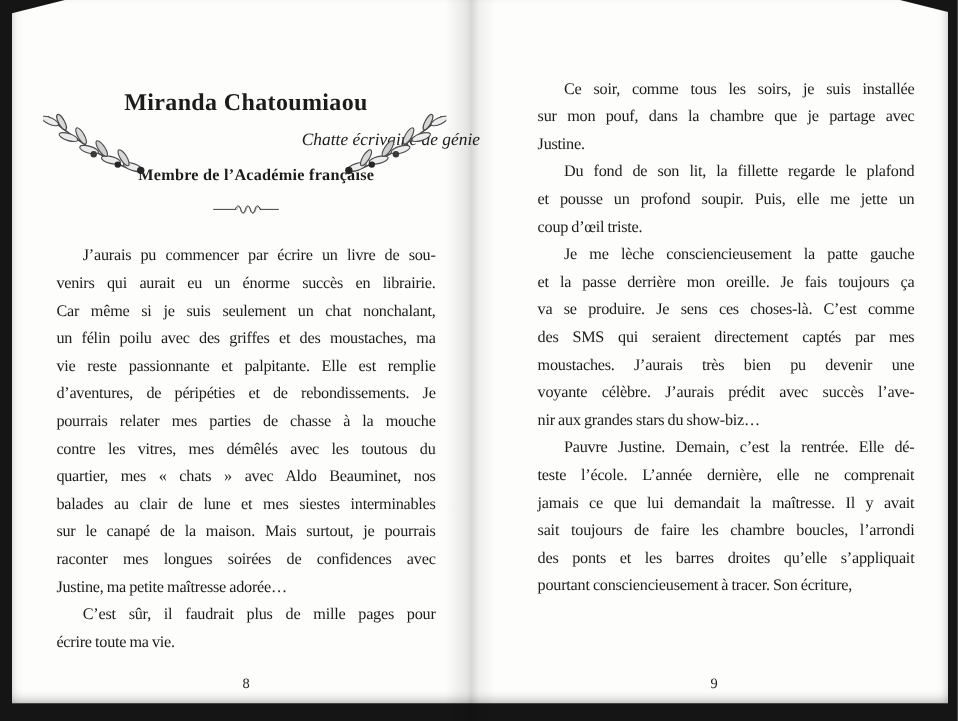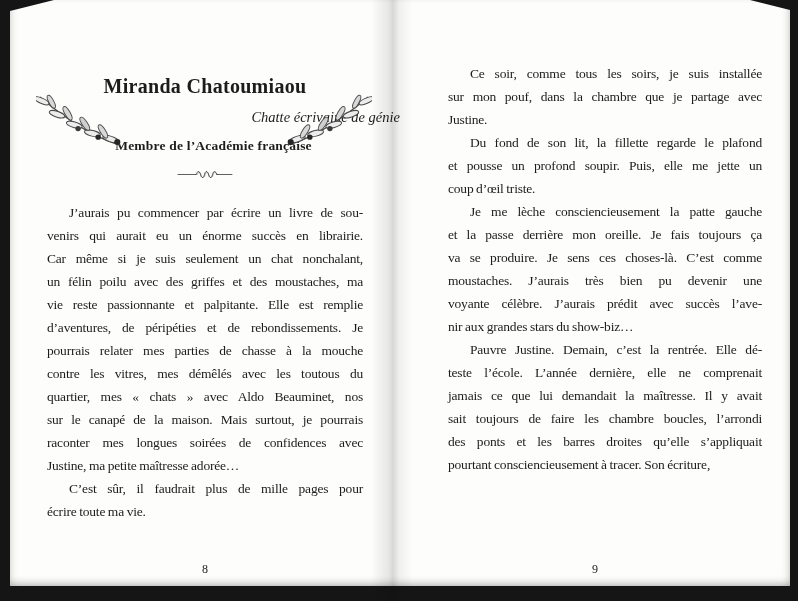--- a/index.html
+++ b/index.html
@@ -122,20 +122,21 @@
           <div class="para">
             <div class="line indent">J’aurais pu commencer par écrire un livre de sou-</div>
             <div class="line">venirs qui aurait eu un énorme succès en librairie.</div>
             <div class="line">Car même si je suis seulement un chat nonchalant,</div>
             <div class="line">un félin poilu avec des griffes et des moustaches, ma</div>
             <div class="line">vie reste passionnante et palpitante. Elle est remplie</div>
             <div class="line">d’aventures, de péripéties et de rebondissements. Je</div>
             <div class="line">pourrais relater mes parties de chasse à la mouche</div>
             <div class="line">contre les vitres, mes démêlés avec les toutous du</div>
             <div class="line">quartier, mes « chats » avec Aldo Beauminet, nos</div>
+            <div class="line">balades au clair de lune et mes siestes interminables</div>
             <div class="line">sur le canapé de la maison. Mais surtout, je pourrais</div>
             <div class="line">raconter mes longues soirées de confidences avec</div>
             <div class="line last">Justine, ma petite maîtresse adorée…</div>
           </div>
           <div class="para">
             <div class="line indent">C’est sûr, il faudrait plus de mille pages pour</div>
             <div class="line last">écrire toute ma vie.</div>
           </div>
         </div>
 
@@ -151,20 +152,21 @@
           </div>
           <div class="para">
             <div class="line indent">Du fond de son lit, la fillette regarde le plafond</div>
             <div class="line">et pousse un profond soupir. Puis, elle me jette un</div>
             <div class="line last">coup d’œil triste.</div>
           </div>
           <div class="para">
             <div class="line indent">Je me lèche consciencieusement la patte gauche</div>
             <div class="line">et la passe derrière mon oreille. Je fais toujours ça</div>
             <div class="line">va se produire. Je sens ces choses-là. C’est comme</div>
+            <div class="line">des SMS qui seraient directement captés par mes</div>
             <div class="line">moustaches. J’aurais très bien pu devenir une</div>
             <div class="line">voyante célèbre. J’aurais prédit avec succès l’ave-</div>
             <div class="line last">nir aux grandes stars du show-biz…</div>
           </div>
           <div class="para">
             <div class="line indent">Pauvre Justine. Demain, c’est la rentrée. Elle dé-</div>
             <div class="line">teste l’école. L’année dernière, elle ne comprenait</div>
             <div class="line">jamais ce que lui demandait la maîtresse. Il y avait</div>
             <div class="line">sait toujours de faire les chambre boucles, l’arrondi</div>
             <div class="line">des ponts et les barres droites qu’elle s’appliquait</div>

